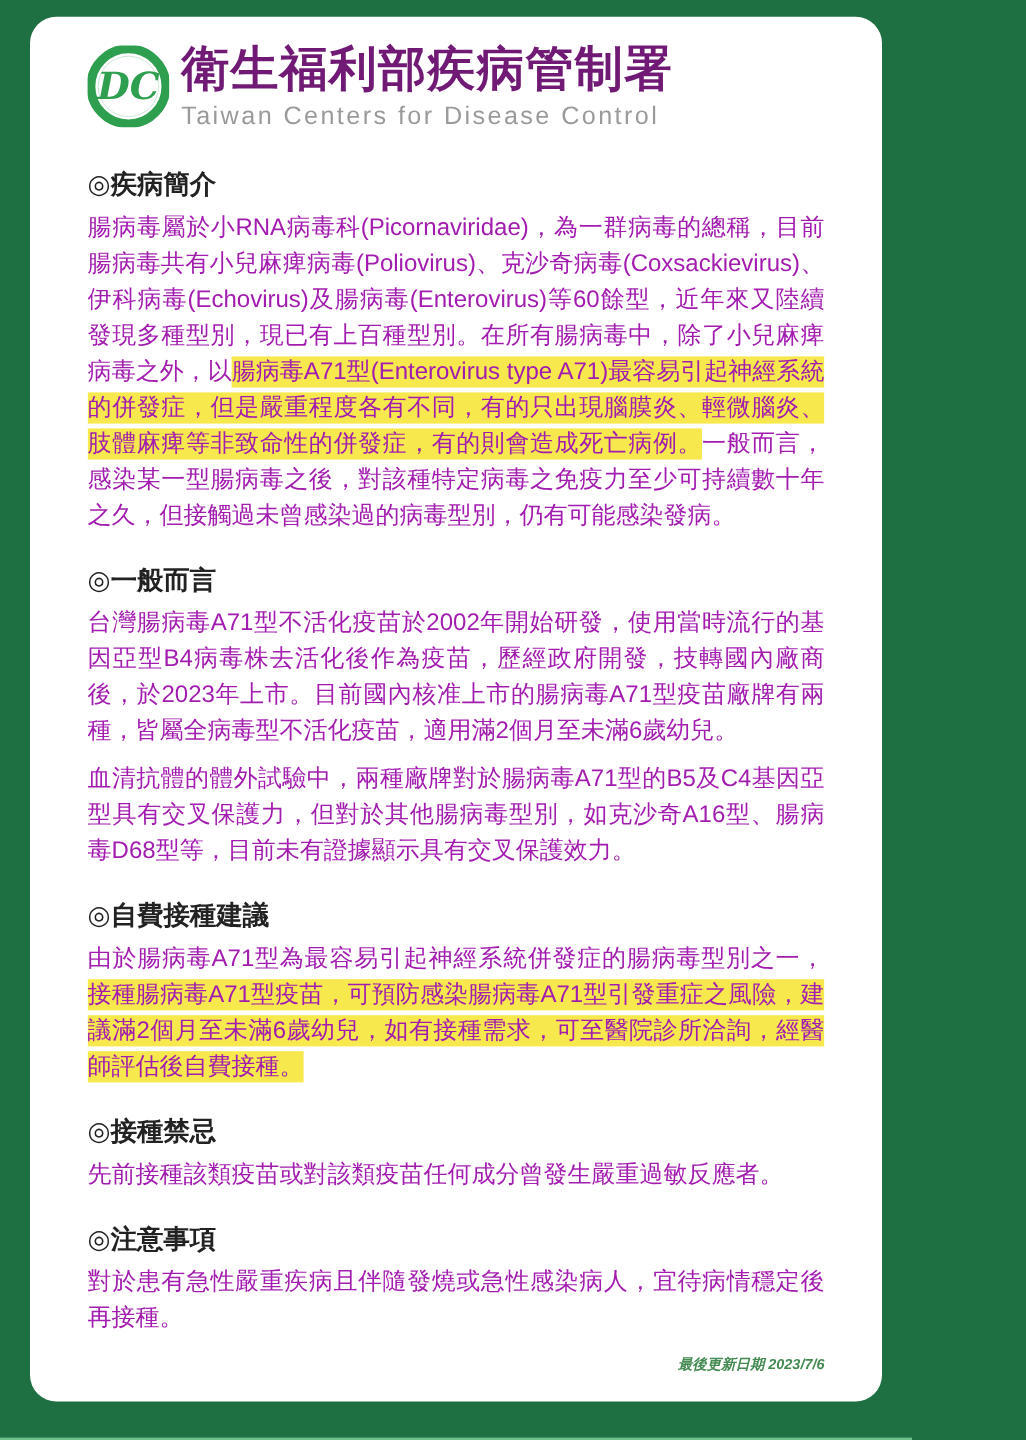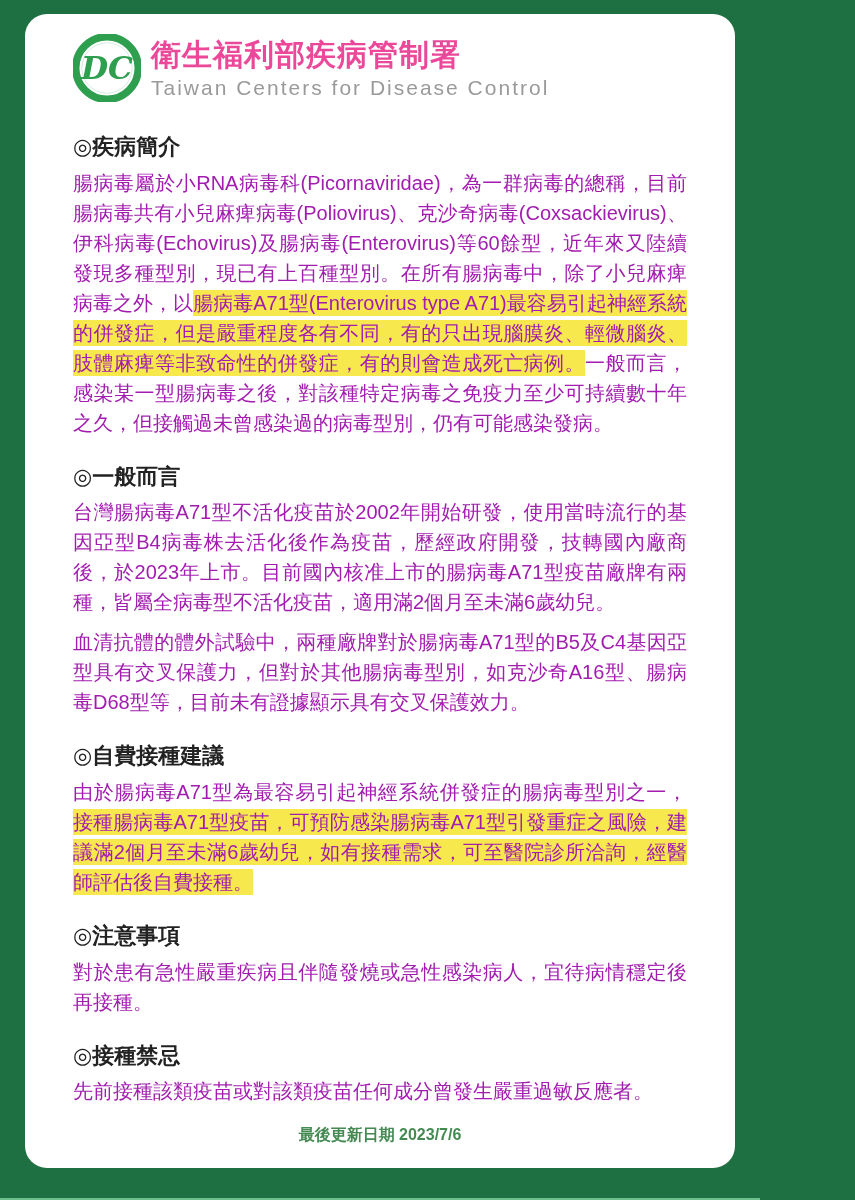--- a/index.html
+++ b/index.html
@@ -24,23 +24,23 @@
     overflow: hidden;
   }
   .hdr {
     display: flex;
     align-items: center;
     gap: 10px;
     margin-bottom: 10px;
   }
   .logo { flex: 0 0 auto; }
   .org-zh {
-    font-size: 30px;
+    font-size: 40px;
     font-weight: bold;
-    color: #ec4899;
+    color: #701a75;
     letter-spacing: 1px;
     line-height: 1.2;
   }
   .org-en {
     font-size: 21px;
     color: #9a9a9a;
     letter-spacing: 2px;
     margin-top: 3px;
   }
   .title {
@@ -68,24 +68,25 @@
   .section p + p { margin-top: 10px; }
   .hl {
     background: #f7e84d;
     padding: 2px 0;
     -webkit-box-decoration-break: clone;
     box-decoration-break: clone;
   }
   .foot {
     margin-top: auto;
     padding-top: 20px;
-    text-align: center;
-    font-size: 16px;
+    text-align: right;
+    font-size: 12px;
     font-weight: bold;
     color: #448a52;
+    font-style: italic;
   }
 </style>
 </head>
 <body>
 
 <div class="frame">
   <div class="card">
 
     <header class="hdr">
       <svg class="logo" width="68" height="68" viewBox="0 0 100 100" aria-hidden="true">
@@ -108,26 +109,26 @@
         <section class="section">
           <h2>◎一般而言</h2>
           <p><span>台灣腸病毒A71型不活化疫苗於2002年開始研發，使用當時流行的基因亞型B4病毒株去活化後作為疫苗，歷經政府開發，技轉國內廠商後，於2023年上市。目前國內核准上市的腸病毒A71型疫苗廠牌有兩種，皆屬全病毒型不活化疫苗，適用滿2個月至未滿6歲幼兒。</span></p>
           <p><span>血清抗體的體外試驗中，兩種廠牌對於腸病毒A71型的B5及C4基因亞型具有交叉保護力，但對於其他腸病毒型別，如克沙奇A16型、腸病毒D68型等，目前未有證據顯示具有交叉保護效力。</span></p>
         </section>
         <section class="section">
           <h2>◎自費接種建議</h2>
           <p><span>由於腸病毒A71型為最容易引起神經系統併發症的腸病毒型別之一，</span><span class="hl">接種腸病毒A71型疫苗，可預防感染腸病毒A71型引發重症之風險，建議滿2個月至未滿6歲幼兒，如有接種需求，可至醫院診所洽詢，經醫師評估後自費接種。</span></p>
         </section>
         <section class="section">
+          <h2>◎接種禁忌</h2>
+          <p><span>先前接種該類疫苗或對該類疫苗任何成分曾發生嚴重過敏反應者。</span></p>
+        </section>
+        <section class="section">
           <h2>◎注意事項</h2>
           <p><span>對於患有急性嚴重疾病且伴隨發燒或急性感染病人，宜待病情穩定後再接種。</span></p>
-        </section>
-        <section class="section">
-          <h2>◎接種禁忌</h2>
-          <p><span>先前接種該類疫苗或對該類疫苗任何成分曾發生嚴重過敏反應者。</span></p>
         </section>
         <section class="section">
           <h2>◎接種後可能發生的反應</h2>
         </section>
       </main>
 
     <footer class="foot">
       <span>最後更新日期 2023/7/6</span>
     </footer>
 

